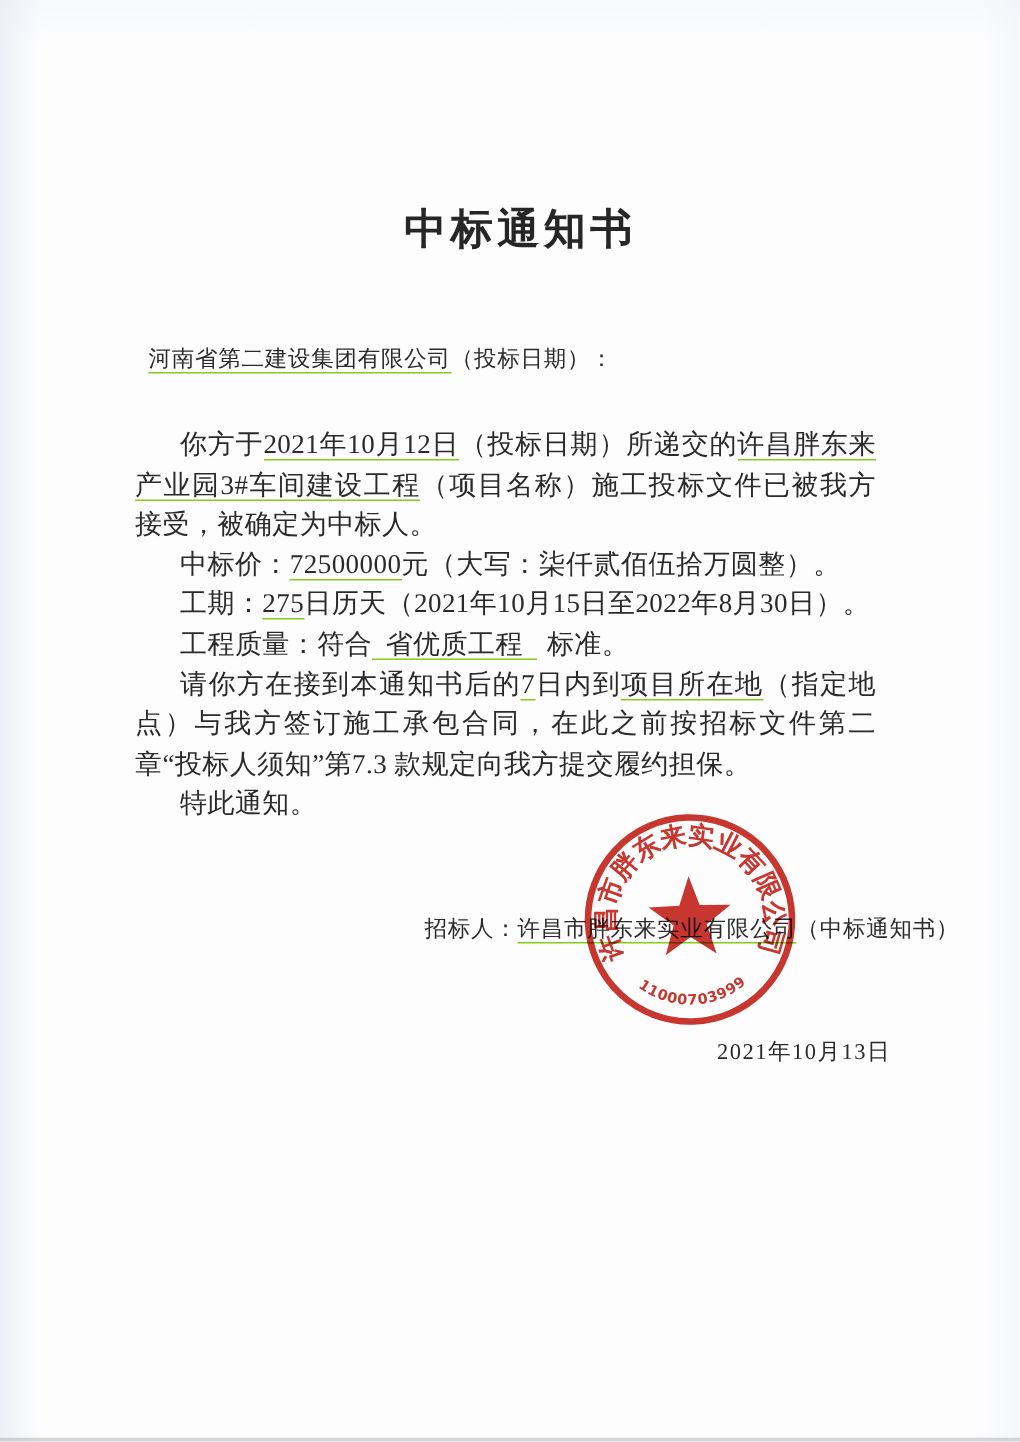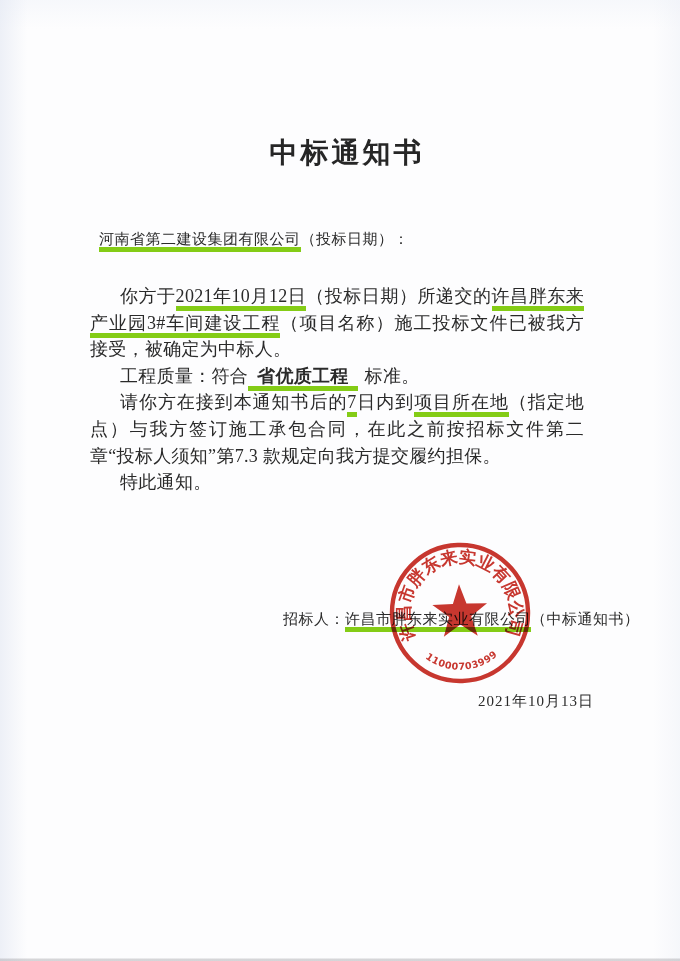--- a/index.html
+++ b/index.html
@@ -41,25 +41,25 @@
     left: 90px;
     top: 283px;
     width: 494px;
     font-size: 18px;
     line-height: 26.6px;
     text-align: justify;
     letter-spacing: .3px;
   }
   .doc-body p { margin: 0; text-indent: 30px; }
   .u {
-    border-bottom: 5px solid #84cc16;
+    border-bottom: 1px solid #84cc16;
     padding-bottom: 0px;
   }
   .u-pad { padding-left: 9px; padding-right: 9px; }
-  .gap-after { margin-right: 7px; font-weight: bold; }
+  .gap-after { margin-right: 7px; }
   .issuer-line {
     position: absolute;
     left: 283px;
     top: 610px;
     font-size: 15px;
     letter-spacing: .5px;
   }
   .issue-date {
     position: absolute;
     left: 478px;
@@ -93,21 +93,23 @@
 </head>
 <body>
 
 <h1 class="title">中标通知书</h1>
 
 <div class="salutation"><span class="u">河南省第二建设集团有限公司</span><span>（投标日期）：</span></div>
 
 <div class="doc-body">
   <p><span>你方于</span><span class="u">2021年10月12日</span><span>（投标日期）所递交的</span><span class="u">许昌胖东来产业园3#车间建设工程</span><span>（项目名称）施工投标文件已被我方接受，被确定为中标人。</span></p>
 
+  <p><span>中标价：</span><span class="u">72500000</span><span>元（大写：柒仟贰佰伍拾万圆整）。</span></p>
 
+  <p><span>工期：</span><span class="u">275</span><span>日历天（2021年10月15日至2022年8月30日）。</span></p>
 
   <p><span>工程质量：符合</span><span class="u u-pad gap-after">省优质工程</span><span>标准。</span></p>
 
 
   <p><span>请你方在接到本通知书后的</span><span class="u">7</span><span>日内到</span><span class="u">项目所在地</span><span>（指定地点）与我方签订施工承包合同，在此之前按招标文件第二章“投标人须知”第7.3 款规定向我方提交履约担保。</span></p>
 
   <p><span>特此通知。</span></p>
 </div>
 
 <div class="issuer-line"><span>招标人：</span><span class="u">许昌市胖东来实业有限公司</span><span>（中标通知书）</span></div>

